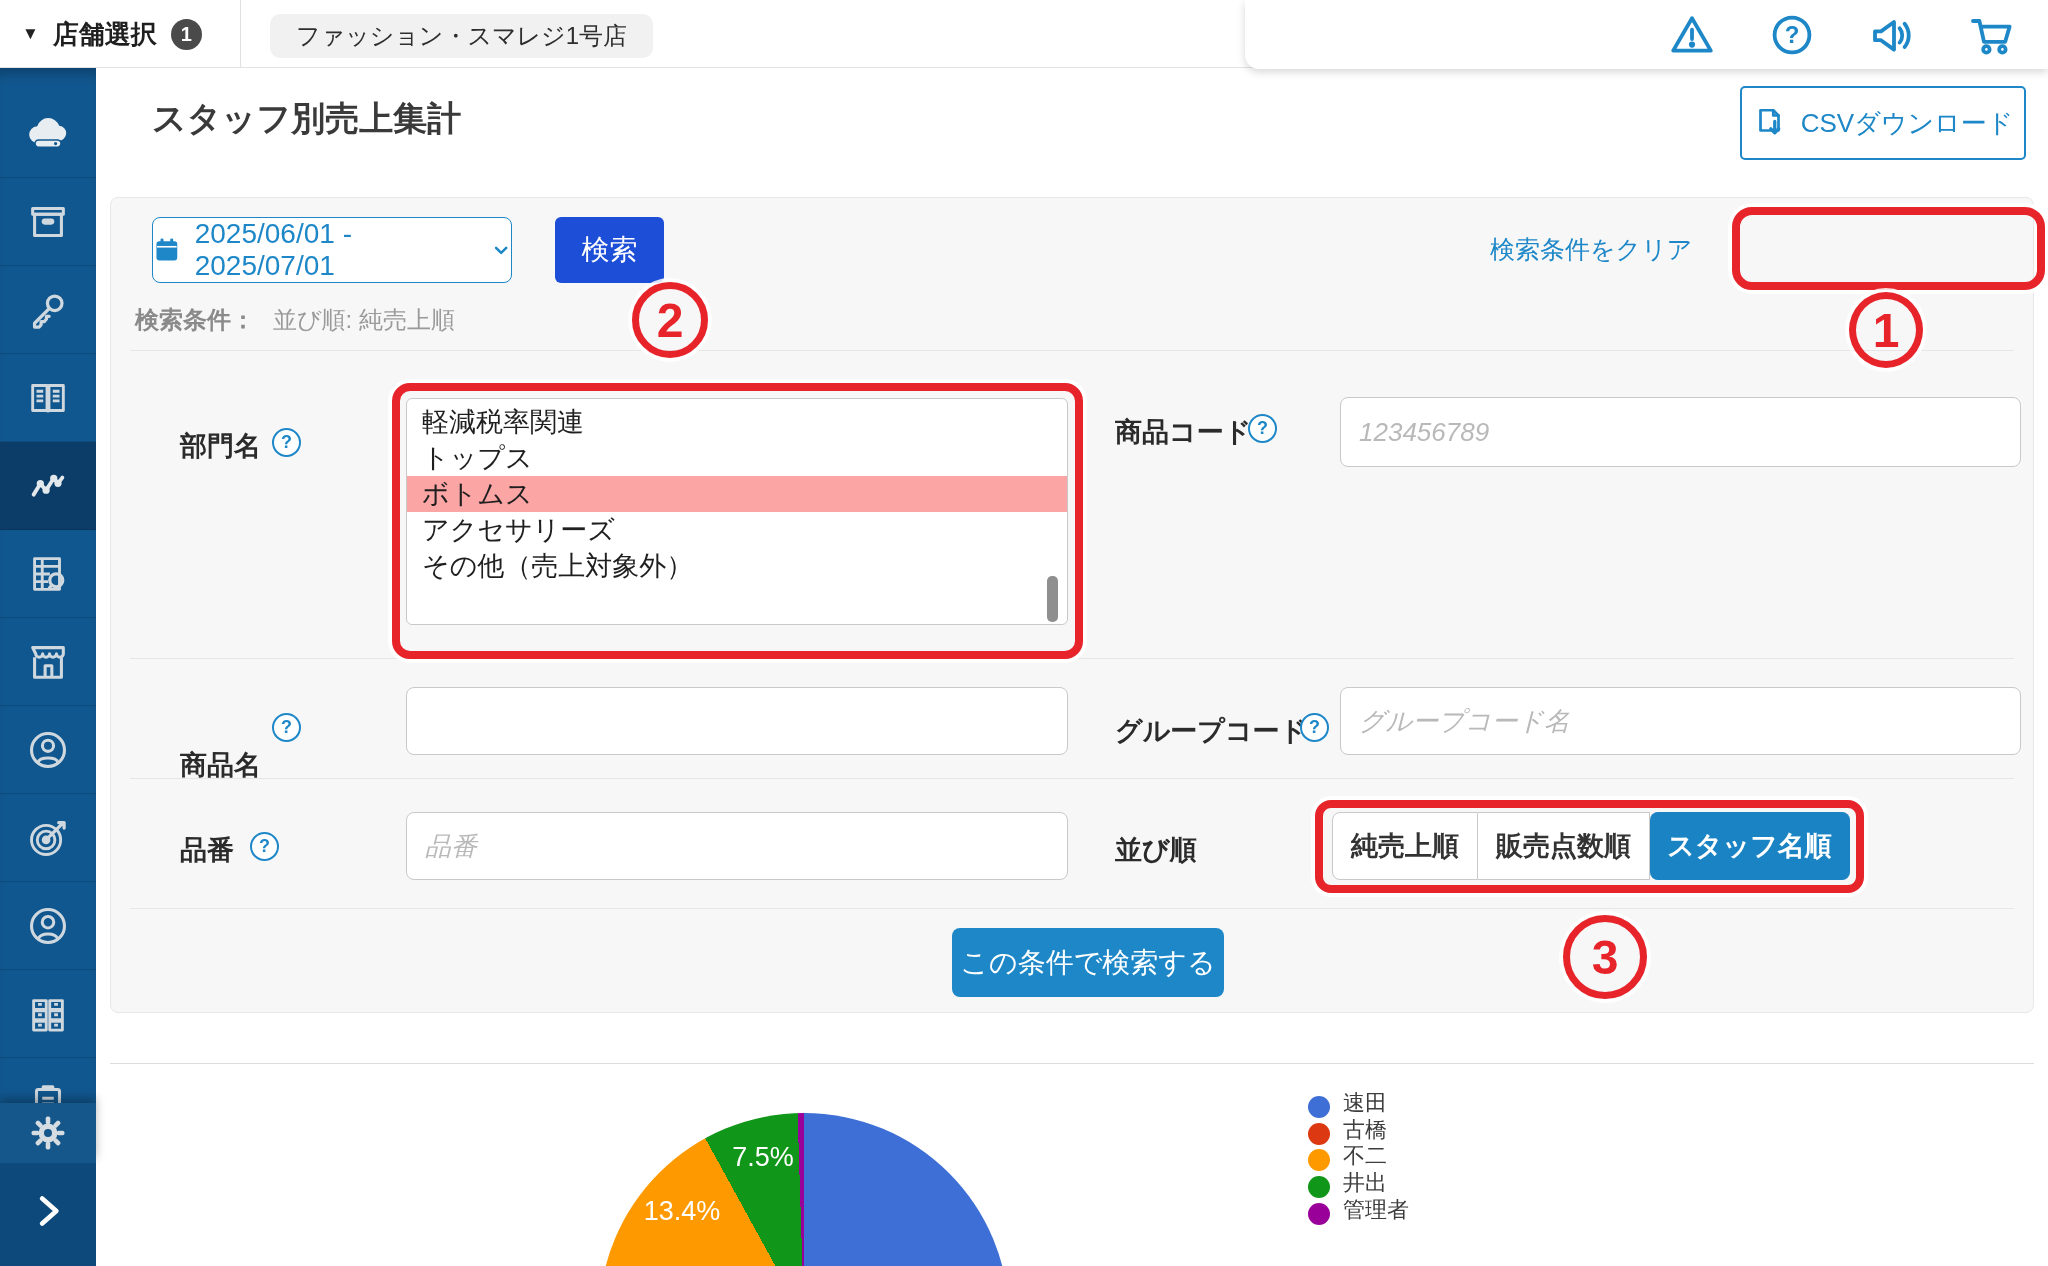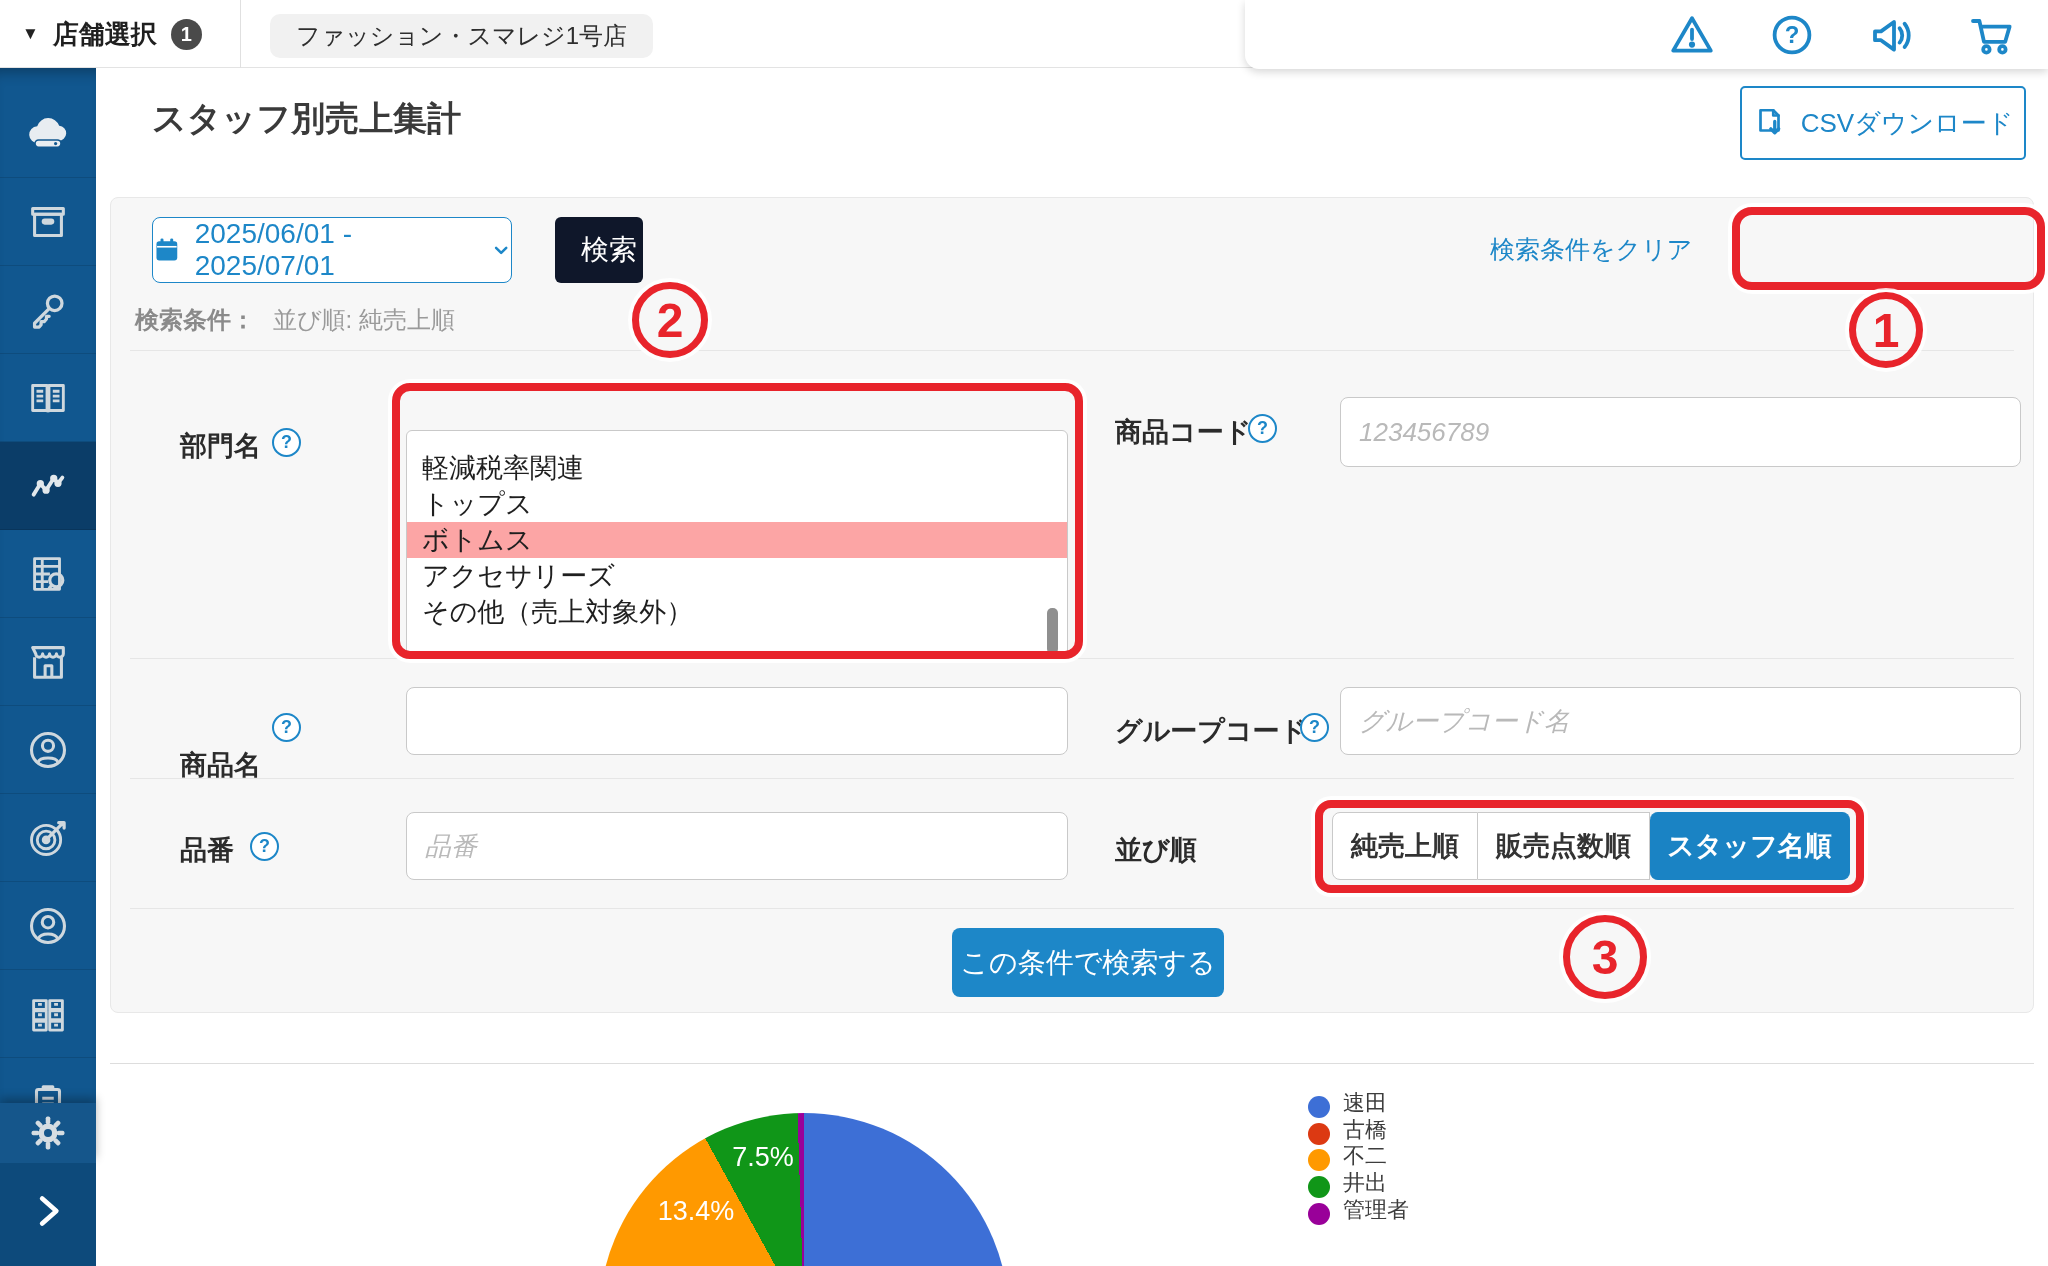--- a/index.html
+++ b/index.html
@@ -25,34 +25,34 @@
   .sb-chevron-row{position:absolute;left:0;top:1095px;width:96px;height:103px;background:#0d4a7b;display:flex;align-items:flex-start;justify-content:center;padding-top:26px;cursor:pointer;}
 
   
   .page-title{position:absolute;left:152px;top:96px;font-size:34px;font-weight:bold;color:#3a3a3a;}
   .csv-btn{position:absolute;left:1740px;top:86px;width:286px;height:74px;background:#fff;border:2px solid #1d87c8;border-radius:5px;display:flex;align-items:center;justify-content:center;gap:12px;color:#1d87c8;font-size:26px;cursor:pointer;}
 
   
   .panel{position:absolute;left:110px;top:197px;width:1924px;height:816px;background:#f7f7f7;border:1px solid #e8e8e8;border-radius:8px;}
   .date-btn{position:absolute;left:152px;top:217px;width:360px;height:66px;background:#fff;border:1.5px solid #1d87c8;border-radius:8px;display:flex;align-items:center;justify-content:center;gap:14px;cursor:pointer;}
   .date-text{font-size:28px;color:#1d87c8;font-weight:500;}
-  .search-btn{position:absolute;left:555px;top:217px;width:88px;height:66px;background:#0f172a;border:none;border-radius:6px;color:#fff;font-size:28px;cursor:pointer;text-align:right;}
+  .search-btn{position:absolute;left:555px;top:217px;width:109px;height:66px;background:#1d4ed8;border:none;border-radius:6px;color:#fff;font-size:28px;cursor:pointer;}
   .clear-link{position:absolute;left:1490px;top:233px;font-size:25px;color:#1d87c8;cursor:pointer;}
   .options-btn{position:absolute;left:1749px;top:217px;width:263px;height:64px;background:#e9e9e9;border:1px solid #1d87c8;border-radius:6px;display:flex;align-items:center;justify-content:center;gap:13px;color:#1d87c8;font-size:27px;cursor:pointer;}
   .hamburger{display:flex;flex-direction:column;gap:5px;}
   .hamburger span{display:block;width:27px;height:4px;background:#1d87c8;border-radius:2px;}
   .cond-row{position:absolute;left:135px;top:304px;display:flex;gap:18px;align-items:baseline;}
   .cond-label{font-size:24px;font-weight:bold;color:#8a8a8a;}
   .cond-value{font-size:24px;color:#9a9a9a;}
   .divider{position:absolute;left:130px;width:1884px;height:1px;background:#e6e6e6;}
 
   .f-label{position:absolute;font-size:27px;font-weight:bold;color:#2b2b2b;}
   .help{position:absolute;width:29px;height:29px;border:2px solid #1d87c8;border-radius:50%;background:#fff;color:#1d87c8;font-size:18px;font-weight:bold;display:flex;align-items:center;justify-content:center;cursor:pointer;}
 
-  .listbox{position:absolute;left:406px;top:398px;width:662px;height:227px;background:#fff;border:1px solid #c9c9c9;border-radius:6px;padding-top:19px;overflow:hidden;margin-top:32px;}
+  .listbox{position:absolute;left:406px;top:398px;width:662px;height:227px;background:#fff;border:1px solid #c9c9c9;border-radius:6px;padding-top:5px;overflow:hidden;}
   .lb-opt{height:36px;line-height:36px;padding-left:15px;font-size:27px;color:#1f1f1f;cursor:pointer;white-space:nowrap;}
   .lb-opt.selected{background:#fca5a5;}
   .lb-thumb{position:absolute;left:640px;top:177px;width:11px;height:46px;background:#8f8f8f;border-radius:5px;cursor:pointer;}
 
   .f-input{position:absolute;background:#fff;border:1px solid #c9c9c9;border-radius:8px;font-size:26px;color:#333;padding:0 18px;}
   .f-input::placeholder{font-style:italic;color:#b9b9b9;}
 
   .segmented{position:absolute;left:1332px;top:812px;height:68px;display:flex;border-radius:8px;}
   .seg{height:68px;display:flex;align-items:center;justify-content:center;font-size:27px;font-weight:600;color:#333;background:#fff;border:1px solid #c9c9c9;border-left-width:0;cursor:pointer;}
   .seg:first-child{border-left-width:1px;border-radius:8px 0 0 8px;}
@@ -299,21 +299,21 @@
     <div class="seg" style="width:146px">純売上順</div>
     <div class="seg" style="width:172px">販売点数順</div>
     <div class="seg active" style="width:200px">スタッフ名順</div>
   </div>
 
   <button class="submit-btn">この条件で検索する</button>
 
   <div class="chart-divider"></div>
   <div class="pie" id="pie" style="background: conic-gradient(rgb(61, 111, 214) 0deg, rgb(61, 111, 214) 198.72deg, rgb(220, 57, 18) 198.72deg, rgb(220, 57, 18) 282.96deg, rgb(255, 153, 0) 282.96deg, rgb(255, 153, 0) 331.2deg, rgb(16, 150, 24) 331.2deg, rgb(16, 150, 24) 358.2deg, rgb(153, 0, 153) 358.2deg, rgb(153, 0, 153) 360deg);"></div>
   <span class="pie-label" style="left:763px;top:1157px">7.5%</span>
-  <span class="pie-label" style="left:696px;top:1211px">13.4%</span>
+  <span class="pie-label" style="left:682px;top:1211px">13.4%</span>
 
   <div class="legend-row" style="top:1092px">
     <span class="legend-dot" style="background: rgb(61, 111, 214);"></span>
     <span class="legend-text">速田</span>
   </div>
   <div class="legend-row" style="top:1119px">
     <span class="legend-dot" style="background: rgb(220, 57, 18);"></span>
     <span class="legend-text">古橋</span>
   </div>
   <div class="legend-row" style="top:1145px">

